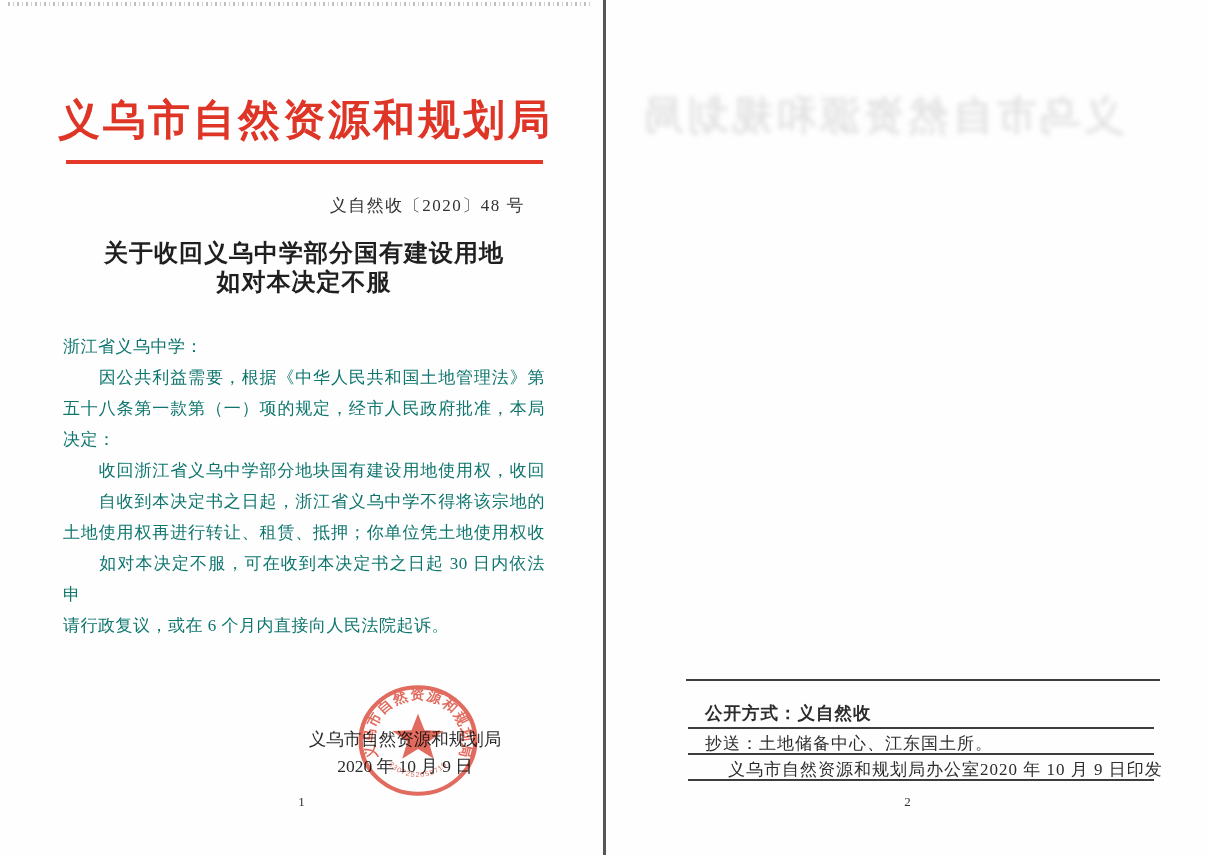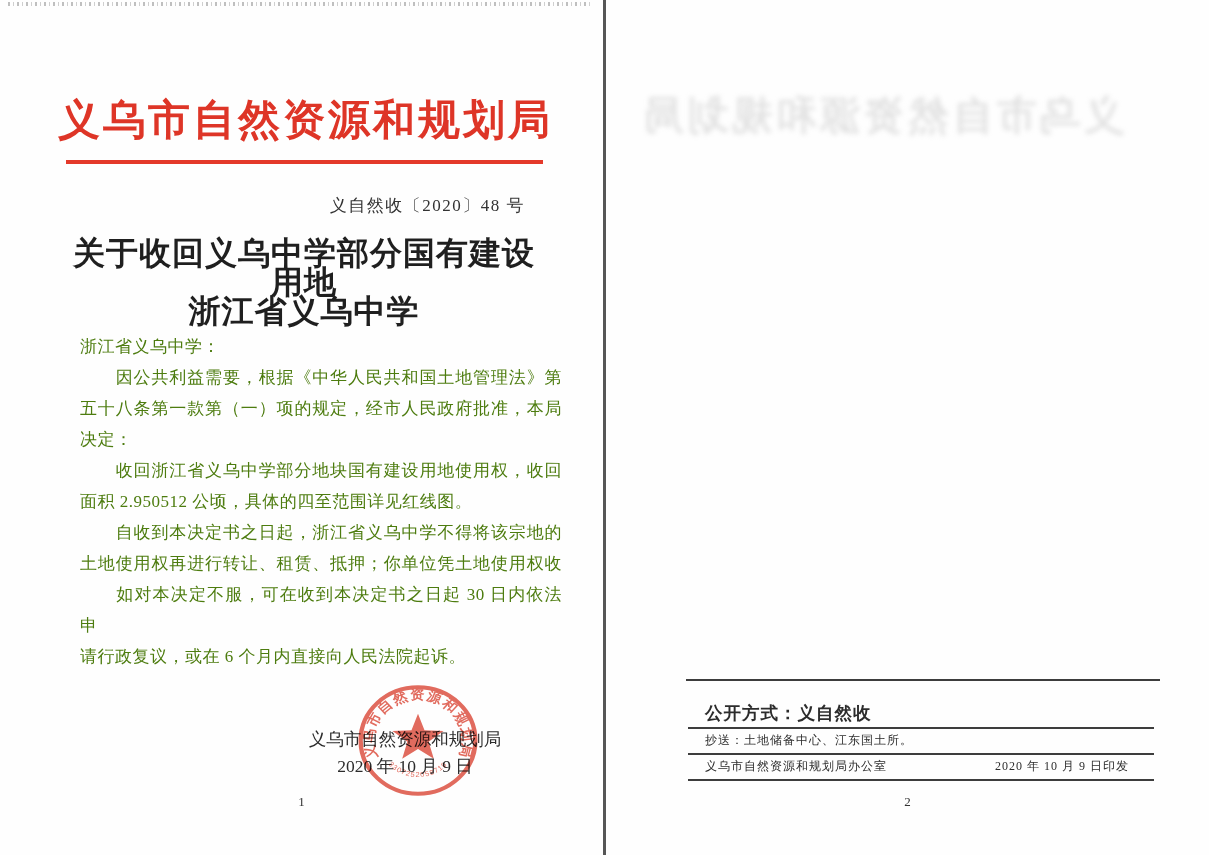--- a/index.html
+++ b/index.html
@@ -34,26 +34,26 @@
     position:absolute; left:66px; top:160px; width:477px; height:4px;
     background:#e4392a;
   }
   .doc-number {
     position:absolute; left:63px; top:194px; width:462px;
     text-align:right; font-size:17px; letter-spacing:1.5px; color:#333;
     white-space:nowrap;
   }
   .doc-title {
     position:absolute; left:60px; top:239px; width:488px;
-    text-align:center; font-weight:bold; font-size:32px; line-height:29px;
+    text-align:center; font-weight:bold; font-size:24px; line-height:29px;
     color:#1f1f1f; letter-spacing:1px;
   }
   .doc-body {
-    position:absolute; left:80px; top:331px; width:482px;
-    font-size:17px; line-height:31px; color:#4d7c0f; letter-spacing:.5px;
+    position:absolute; left:63px; top:331px; width:482px;
+    font-size:17px; line-height:31px; color:#0f766e; letter-spacing:.5px;
   }
   .doc-body .ln { width:100%; white-space:nowrap; }
   .doc-body .jl { text-align:justify; text-align-last:justify; text-justify:inter-character; white-space:normal; }
   .doc-body .el { text-align:left; }
 
   .sign-block {
     position:absolute; left:305px; top:726px; width:200px;
     text-align:center; font-size:17.5px; line-height:27px; color:#2c2c2c;
     white-space:nowrap;
   }
@@ -79,53 +79,52 @@
   .c-rule { position:absolute; left:0; width:466px; height:2px; background:#3d3d3d; }
   .r1 { top:0; width:474px; left:-2px; }
   .r2 { top:48px; }
   .r3 { top:74px; }
   .r4 { top:100px; }
   .c-row { position:absolute; left:17px; width:432px; white-space:nowrap; color:#2c2c2c; }
   .row-publicity {
     top:22px; font-size:17.5px; font-weight:bold;
     font-family:"Liberation Sans","DejaVu Sans",sans-serif; letter-spacing:1px;
   }
-  .row-cc { top:53px; font-size:12px; letter-spacing:1px; }
+  .row-cc { top:53px; font-size:17px; letter-spacing:1px; }
   .row-office {
-    top:79px; font-size:12px; letter-spacing:1px;
-    display:flex; justify-content:space-between; width:424px;
+    top:79px; font-size:17px; letter-spacing:1px;
+    display:flex; justify-content:space-between; width:424px;margin-left:23px;
   }
 </style>
 </head>
 <body>
 
 <div class="canvas">
 
   <div class="page page-left">
 
     <div class="scan-noise"></div>
 
     <div class="letterhead">义乌市自然资源和规划局</div>
 
     <div class="red-rule"></div>
 
     <div class="doc-number">义自然收〔2020〕48 号</div>
 
     <div class="doc-title">
       <div>关于收回义乌中学部分国有建设用地</div>
-      <div>浙江省义乌中学</div>
+      <div>如对本决定不服</div>
     </div>
 
     <div class="doc-body">
       <div class="ln el">浙江省义乌中学：</div>
       <div class="ln jl">　　因公共利益需要，根据《中华人民共和国土地管理法》第</div>
       <div class="ln jl">五十八条第一款第（一）项的规定，经市人民政府批准，本局</div>
       <div class="ln el">决定：</div>
       <div class="ln jl">　　收回浙江省义乌中学部分地块国有建设用地使用权，收回</div>
-      <div class="ln el">面积 2.950512 公顷，具体的四至范围详见红线图。</div>
       <div class="ln jl">　　自收到本决定书之日起，浙江省义乌中学不得将该宗地的</div>
       <div class="ln jl">土地使用权再进行转让、租赁、抵押；你单位凭土地使用权收</div>
       <div class="ln jl">　　如对本决定不服，可在收到本决定书之日起 30 日内依法申</div>
       <div class="ln el">请行政复议，或在 6 个月内直接向人民法院起诉。</div>
     </div>
 
     <div class="sign-block">
       <div>义乌市自然资源和规划局</div>
       <div>2020 年 10 月 9 日</div>
     </div>

